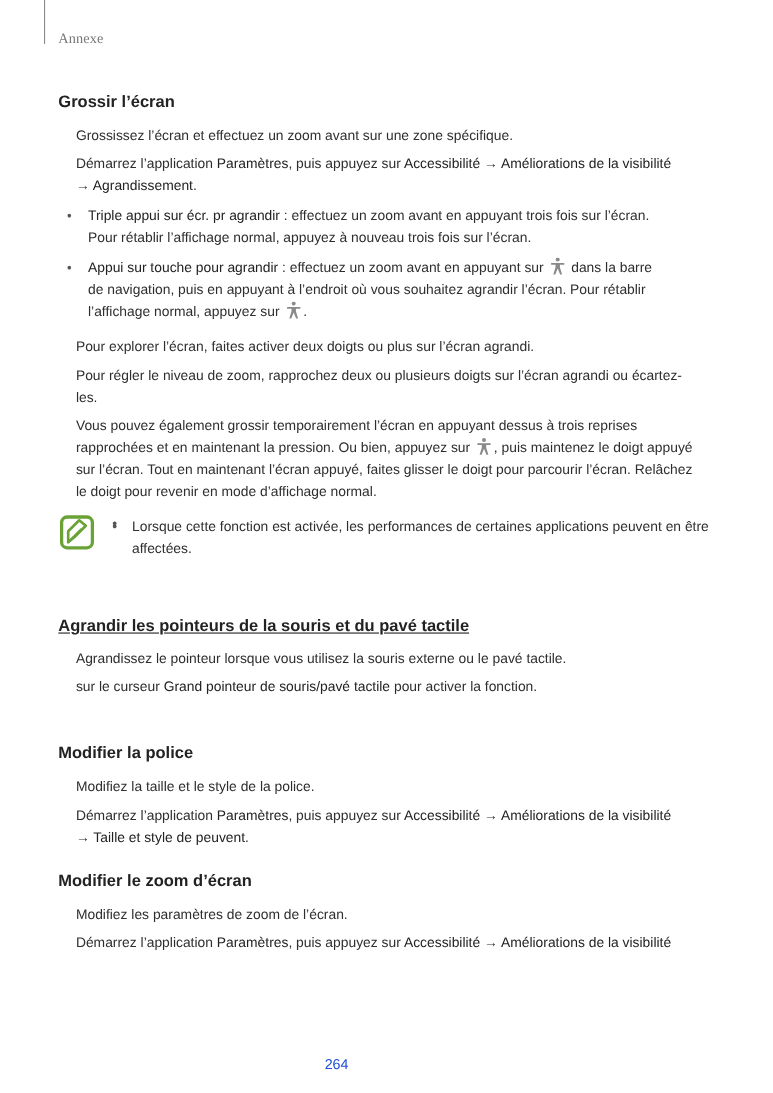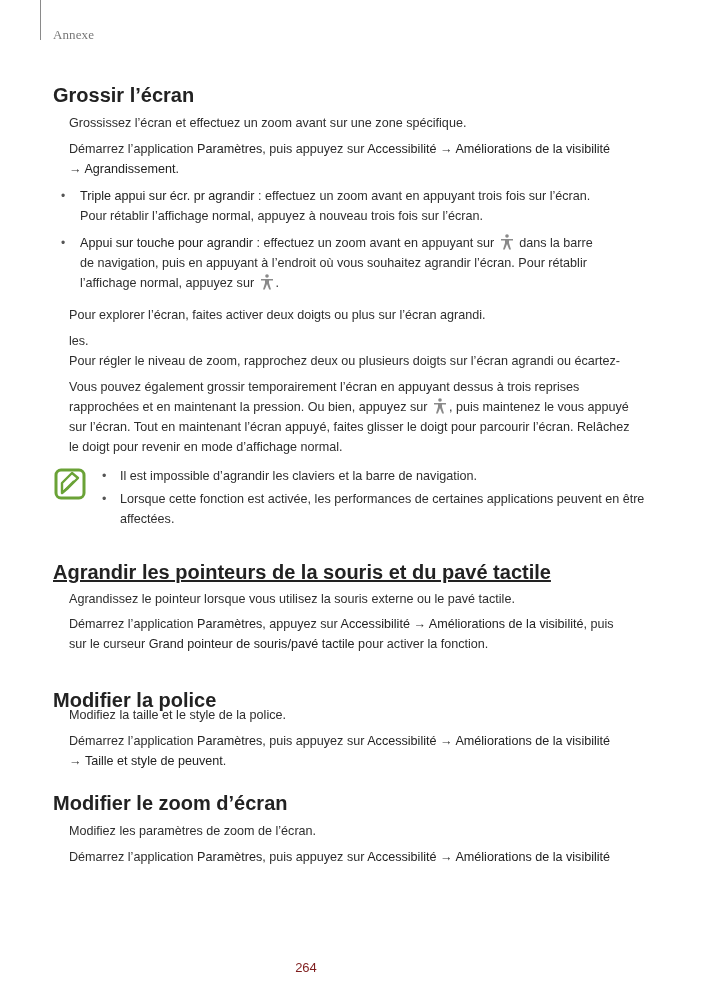--- a/index.html
+++ b/index.html
@@ -1,33 +1,33 @@
 <!DOCTYPE html>
 <html><head>
   <meta charset="utf-8">
   <style>
     html, body { margin: 0; padding: 0; background: #ffffff; }
     body { width: 703px; height: 994px; position: relative; overflow: hidden;
       font-family: "Liberation Sans", "DejaVu Sans", sans-serif; color: #2b2b2b; }
     .vrule { position: absolute; left: 40px; top: 0; width: 1px; height: 40px; background: #8a8a8a; }
     .header { position: absolute; left: 53px; top: 27px; font-size: 13px; color: #777; letter-spacing: 0.1px; font-family: Liberation Serif, serif; }
     .content { position: absolute; left: 53px; top: 0; width: 598px; }
-    h2 { position: absolute; left: 0; margin: 0; font-size: 20px; font-weight: bold; color: #222; }
+    h2 { position: absolute; left: 0; margin: 0; font-size: 15px; font-weight: bold; color: #222; }
     p, .line { margin: 0; font-size: 12.6px; line-height: 20px; color: #2e2e2e; }
     .blk { position: absolute; left: 16px; width: 598px; }
     b { font-weight: normal; color: #222; }
     ul.bul { position: absolute; left: 0; width: 598px; margin: 0; padding: 0; list-style: none; }
     ul.bul li { position: relative; padding-left: 27px; font-size: 12.6px; line-height: 20px; color: #2e2e2e; }
     ul.bul li .dot { position: absolute; left: 8px; top: 0; font-size: 12px; color: #555; }
     .acc { display: inline-block; width: 14px; height: 16px; vertical-align: -3px; margin: 0 2px; }
     .note-icon { position: absolute; left: 54px; top: 468px; width: 32px; height: 32px; }
     .note-list { position: absolute; left: 100px; top: 466px; width: 552px; margin: 0; padding: 0; list-style: none; }
     .note-list li { position: relative; padding-left: 20px; font-size: 12.6px; line-height: 20px; color: #2e2e2e; margin-bottom: 3px; }
     .note-list li .dot { position: absolute; left: 2px; top: 0; color: #555; }
-    .pagenum { position: absolute; left: 0; width: 612px; top: 960px; text-align: center; font-size: 13px; color: #7f1d1d; }
+    .pagenum { position: absolute; left: 0; width: 612px; top: 960px; text-align: center; font-size: 13px; color: #1d4ed8; }
   </style>
 </head>
 <body>
 
 <div class="vrule"></div>
 <div class="header">Annexe</div>
 
 <div class="content">
 
   <h2 style="top:84px;">Grossir l’écran</h2>
@@ -56,56 +56,55 @@
           <circle cx="7" cy="2" r="1.8" fill="#8a8a8a"></circle>
           <path d="M1 5 L13 5 L13 6.6 L9 6.6 L9 9 L11 15.5 L9.2 15.5 L7 10 L4.8 15.5 L3 15.5 L5 9 L5 6.6 L1 6.6 Z" fill="#8a8a8a"></path>
         </svg><span>.</span>
     </li>
   </ul>
 
   <div class="blk" style="top:305px;">
     <p>Pour explorer l’écran, faites activer deux doigts ou plus sur l’écran agrandi.</p>
   </div>
   <div class="blk" style="top:331px;">
+    <p>Pour régler le niveau de zoom, rapprochez deux ou plusieurs doigts sur l’écran agrandi ou écartez-</p>
     <p>les.</p>
-    <p>Pour régler le niveau de zoom, rapprochez deux ou plusieurs doigts sur l’écran agrandi ou écartez-</p>
   </div>
   <div class="blk" style="top:377px;">
     <p>Vous pouvez également grossir temporairement l’écran en appuyant dessus à trois reprises</p>
     <p><span>rapprochées et en maintenant la pression. Ou bien, appuyez sur </span><svg class="acc" viewBox="0 0 14 16">
           <circle cx="7" cy="2" r="1.8" fill="#8a8a8a"></circle>
           <path d="M1 5 L13 5 L13 6.6 L9 6.6 L9 9 L11 15.5 L9.2 15.5 L7 10 L4.8 15.5 L3 15.5 L5 9 L5 6.6 L1 6.6 Z" fill="#8a8a8a"></path>
-        </svg><span>, puis maintenez le vous appuyé</span></p>
+        </svg><span>, puis maintenez le doigt appuyé</span></p>
     <p>sur l’écran. Tout en maintenant l’écran appuyé, faites glisser le doigt pour parcourir l’écran. Relâchez</p>
     <p>le doigt pour revenir en mode d’affichage normal.</p>
   </div>
 </div>
 
 <svg class="note-icon" viewBox="0 0 32 32">
   <rect x="2" y="2" width="28" height="28" rx="5" ry="5" fill="none" stroke="#6aa236" stroke-width="3"></rect>
   <path d="M8 25 L8 15 L18 5 L24 10 L14 20 Z" fill="none" stroke="#6aa236" stroke-width="2.4" stroke-linejoin="round"></path>
   <path d="M8 25 L20 13" stroke="#6aa236" stroke-width="2"></path>
 </svg>
 <ul class="note-list">
-  <li><span class="dot">•</span><span>Il est impossible d’agrandir les claviers et la barre de navigation.</span></li>
+  <li><span class="dot">•</span></li>
   <li><span class="dot">•</span><span>Lorsque cette fonction est activée, les performances de certaines applications peuvent en être affectées.</span></li>
 </ul>
 
 <div class="content">
 
   <h2 style="top:561px;text-decoration:underline;">Agrandir les pointeurs de la souris et du pavé tactile</h2>
   <div class="blk" style="top:589px;">
     <p>Agrandissez le pointeur lorsque vous utilisez la souris externe ou le pavé tactile.</p>
   </div>
   <div class="blk" style="top:614px;">
-    <p><span>Démarrez l’application </span><b>Paramètres</b><span>, appuyez sur </span><b>Accessibilité</b><span> → </span><b>Améliorations de la visibilité</b><span>, puis</span></p>
     <p><span>sur le curseur </span><b>Grand pointeur de souris/pavé tactile</b><span> pour activer la fonction.</span></p>
   </div>
 
-  <h2 style="top:676px;margin-top:13px;">Modifier la police</h2>
+  <h2 style="top:676px;">Modifier la police</h2>
   <div class="blk" style="top:705px;">
     <p>Modifiez la taille et le style de la police.</p>
   </div>
   <div class="blk" style="top:731px;">
     <p><span>Démarrez l’application </span><b>Paramètres</b><span>, puis appuyez sur </span><b>Accessibilité</b><span> → </span><b>Améliorations de la visibilité</b></p>
     <p><span>→ </span><b>Taille et style de peuvent</b><span>.</span></p>
   </div>
 
   <h2 style="top:792px;">Modifier le zoom d’écran</h2>
   <div class="blk" style="top:821px;">

